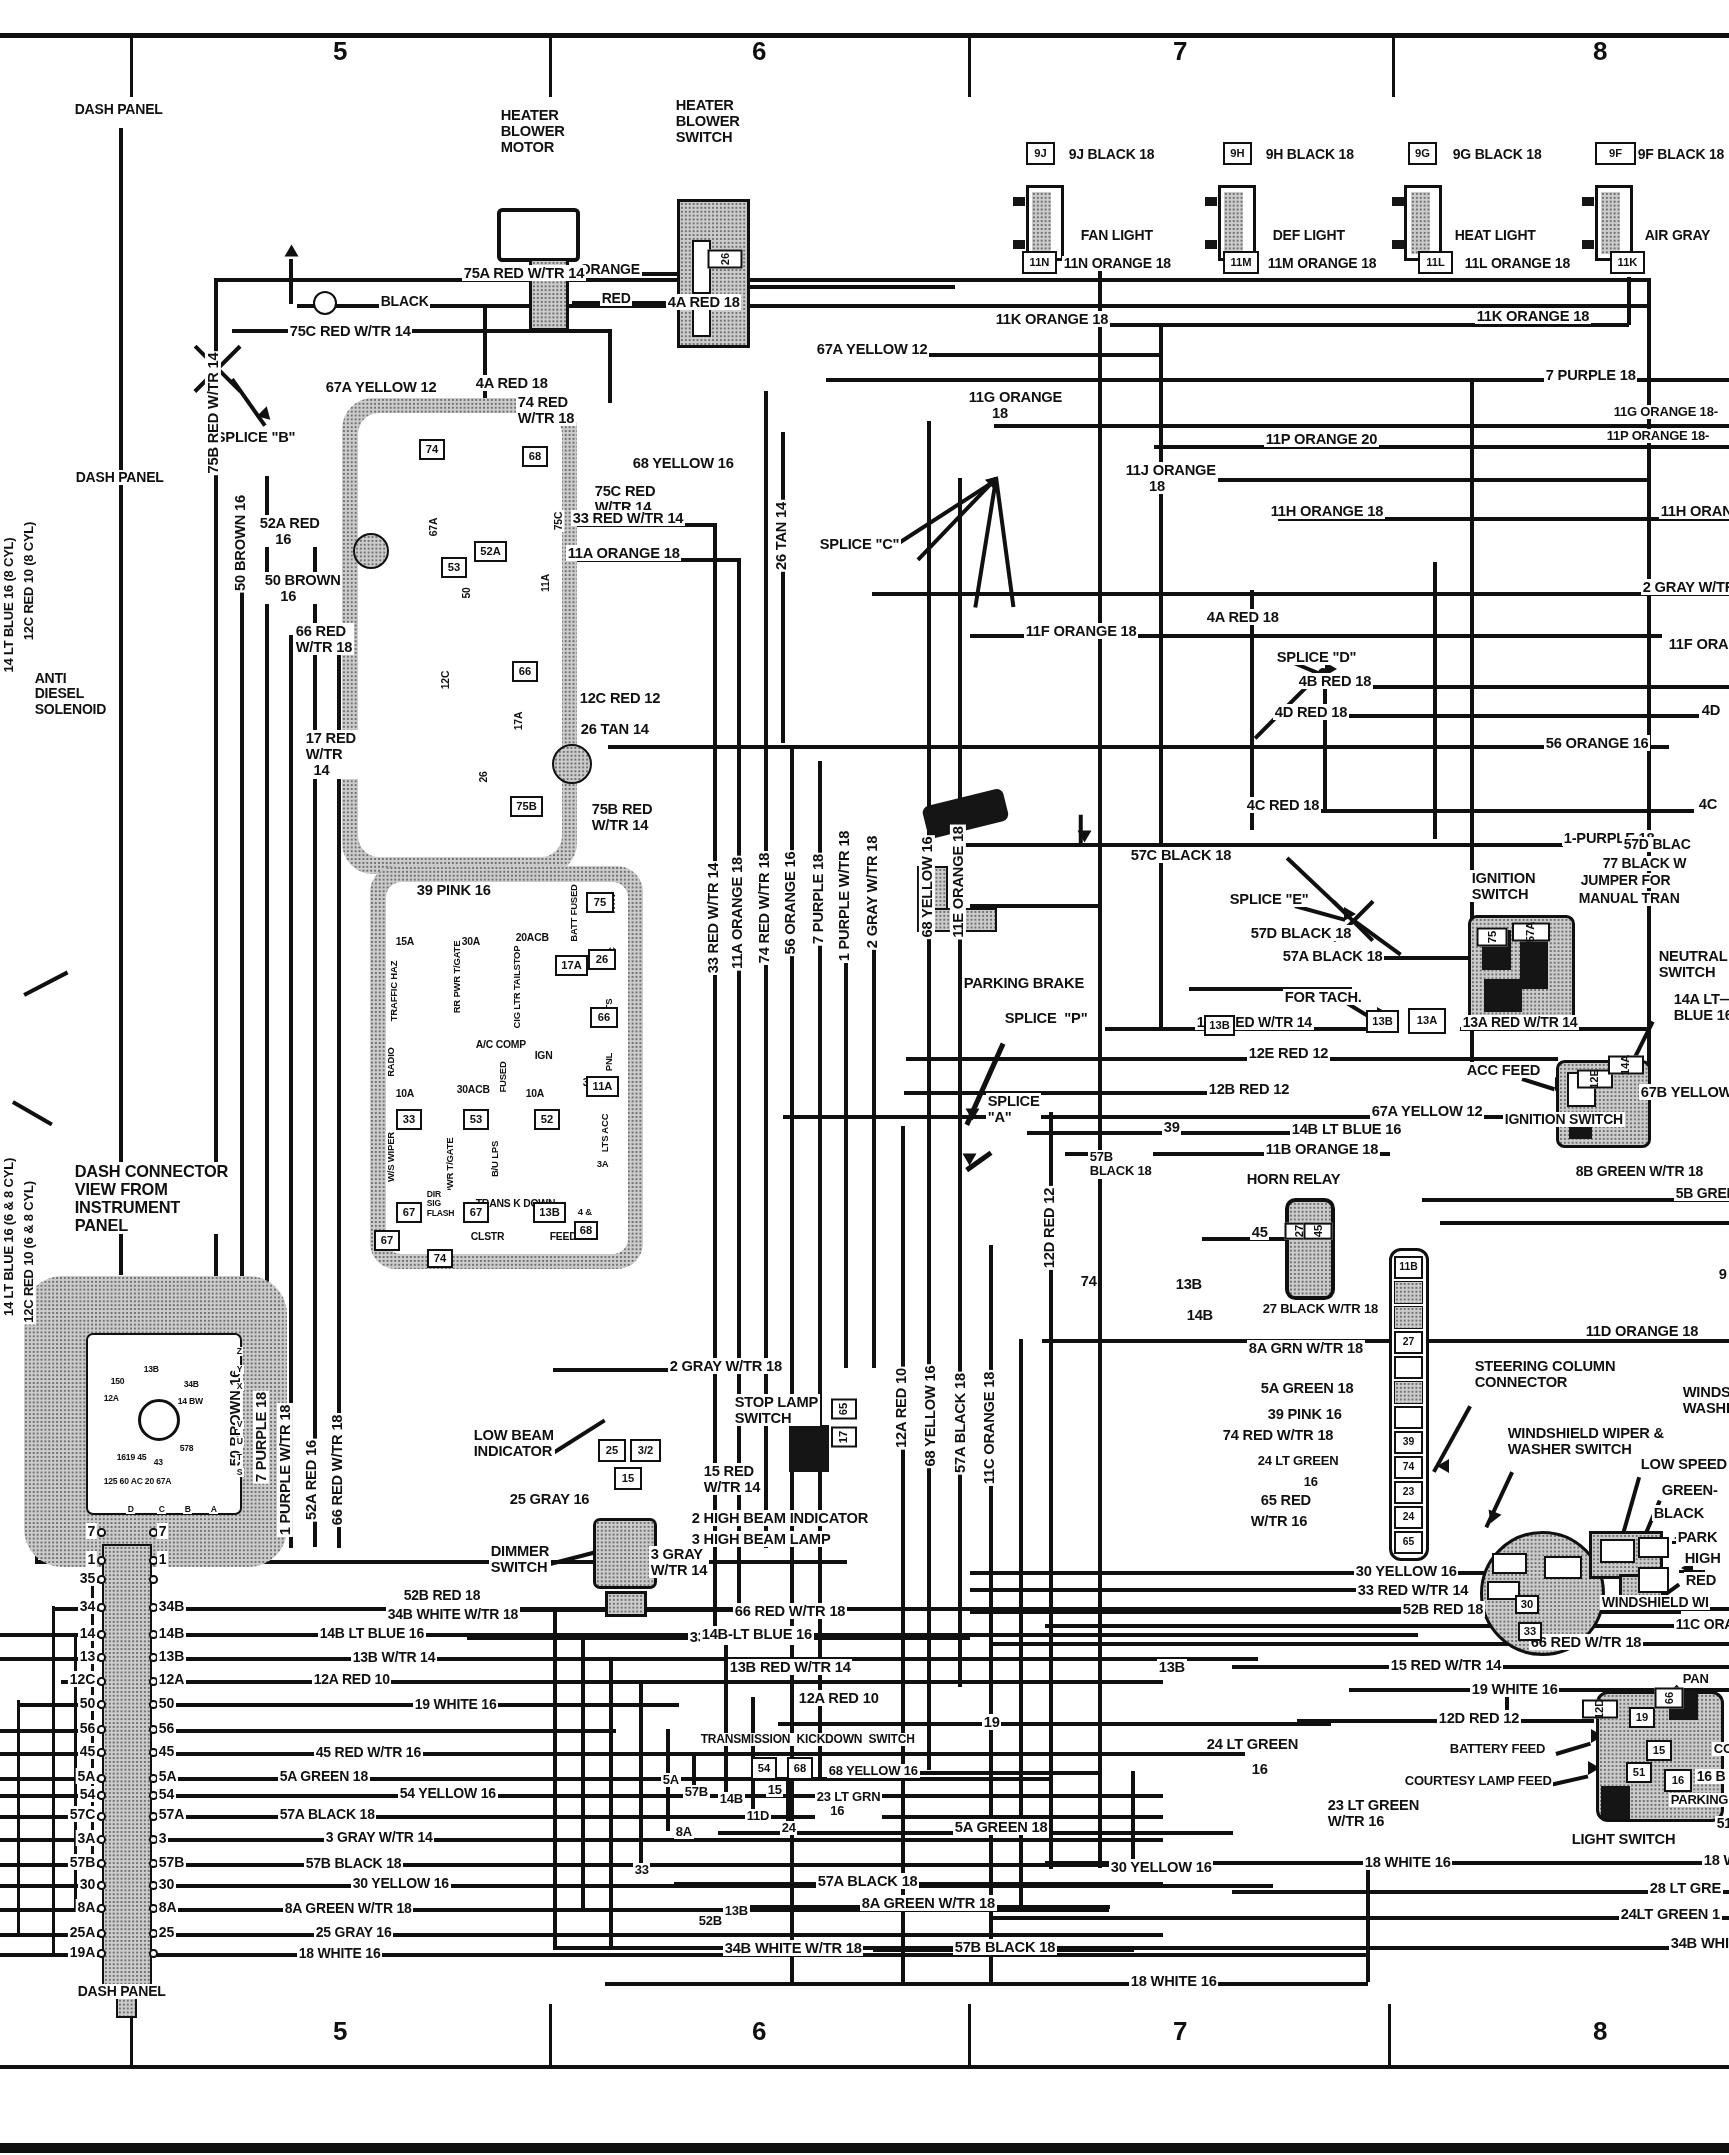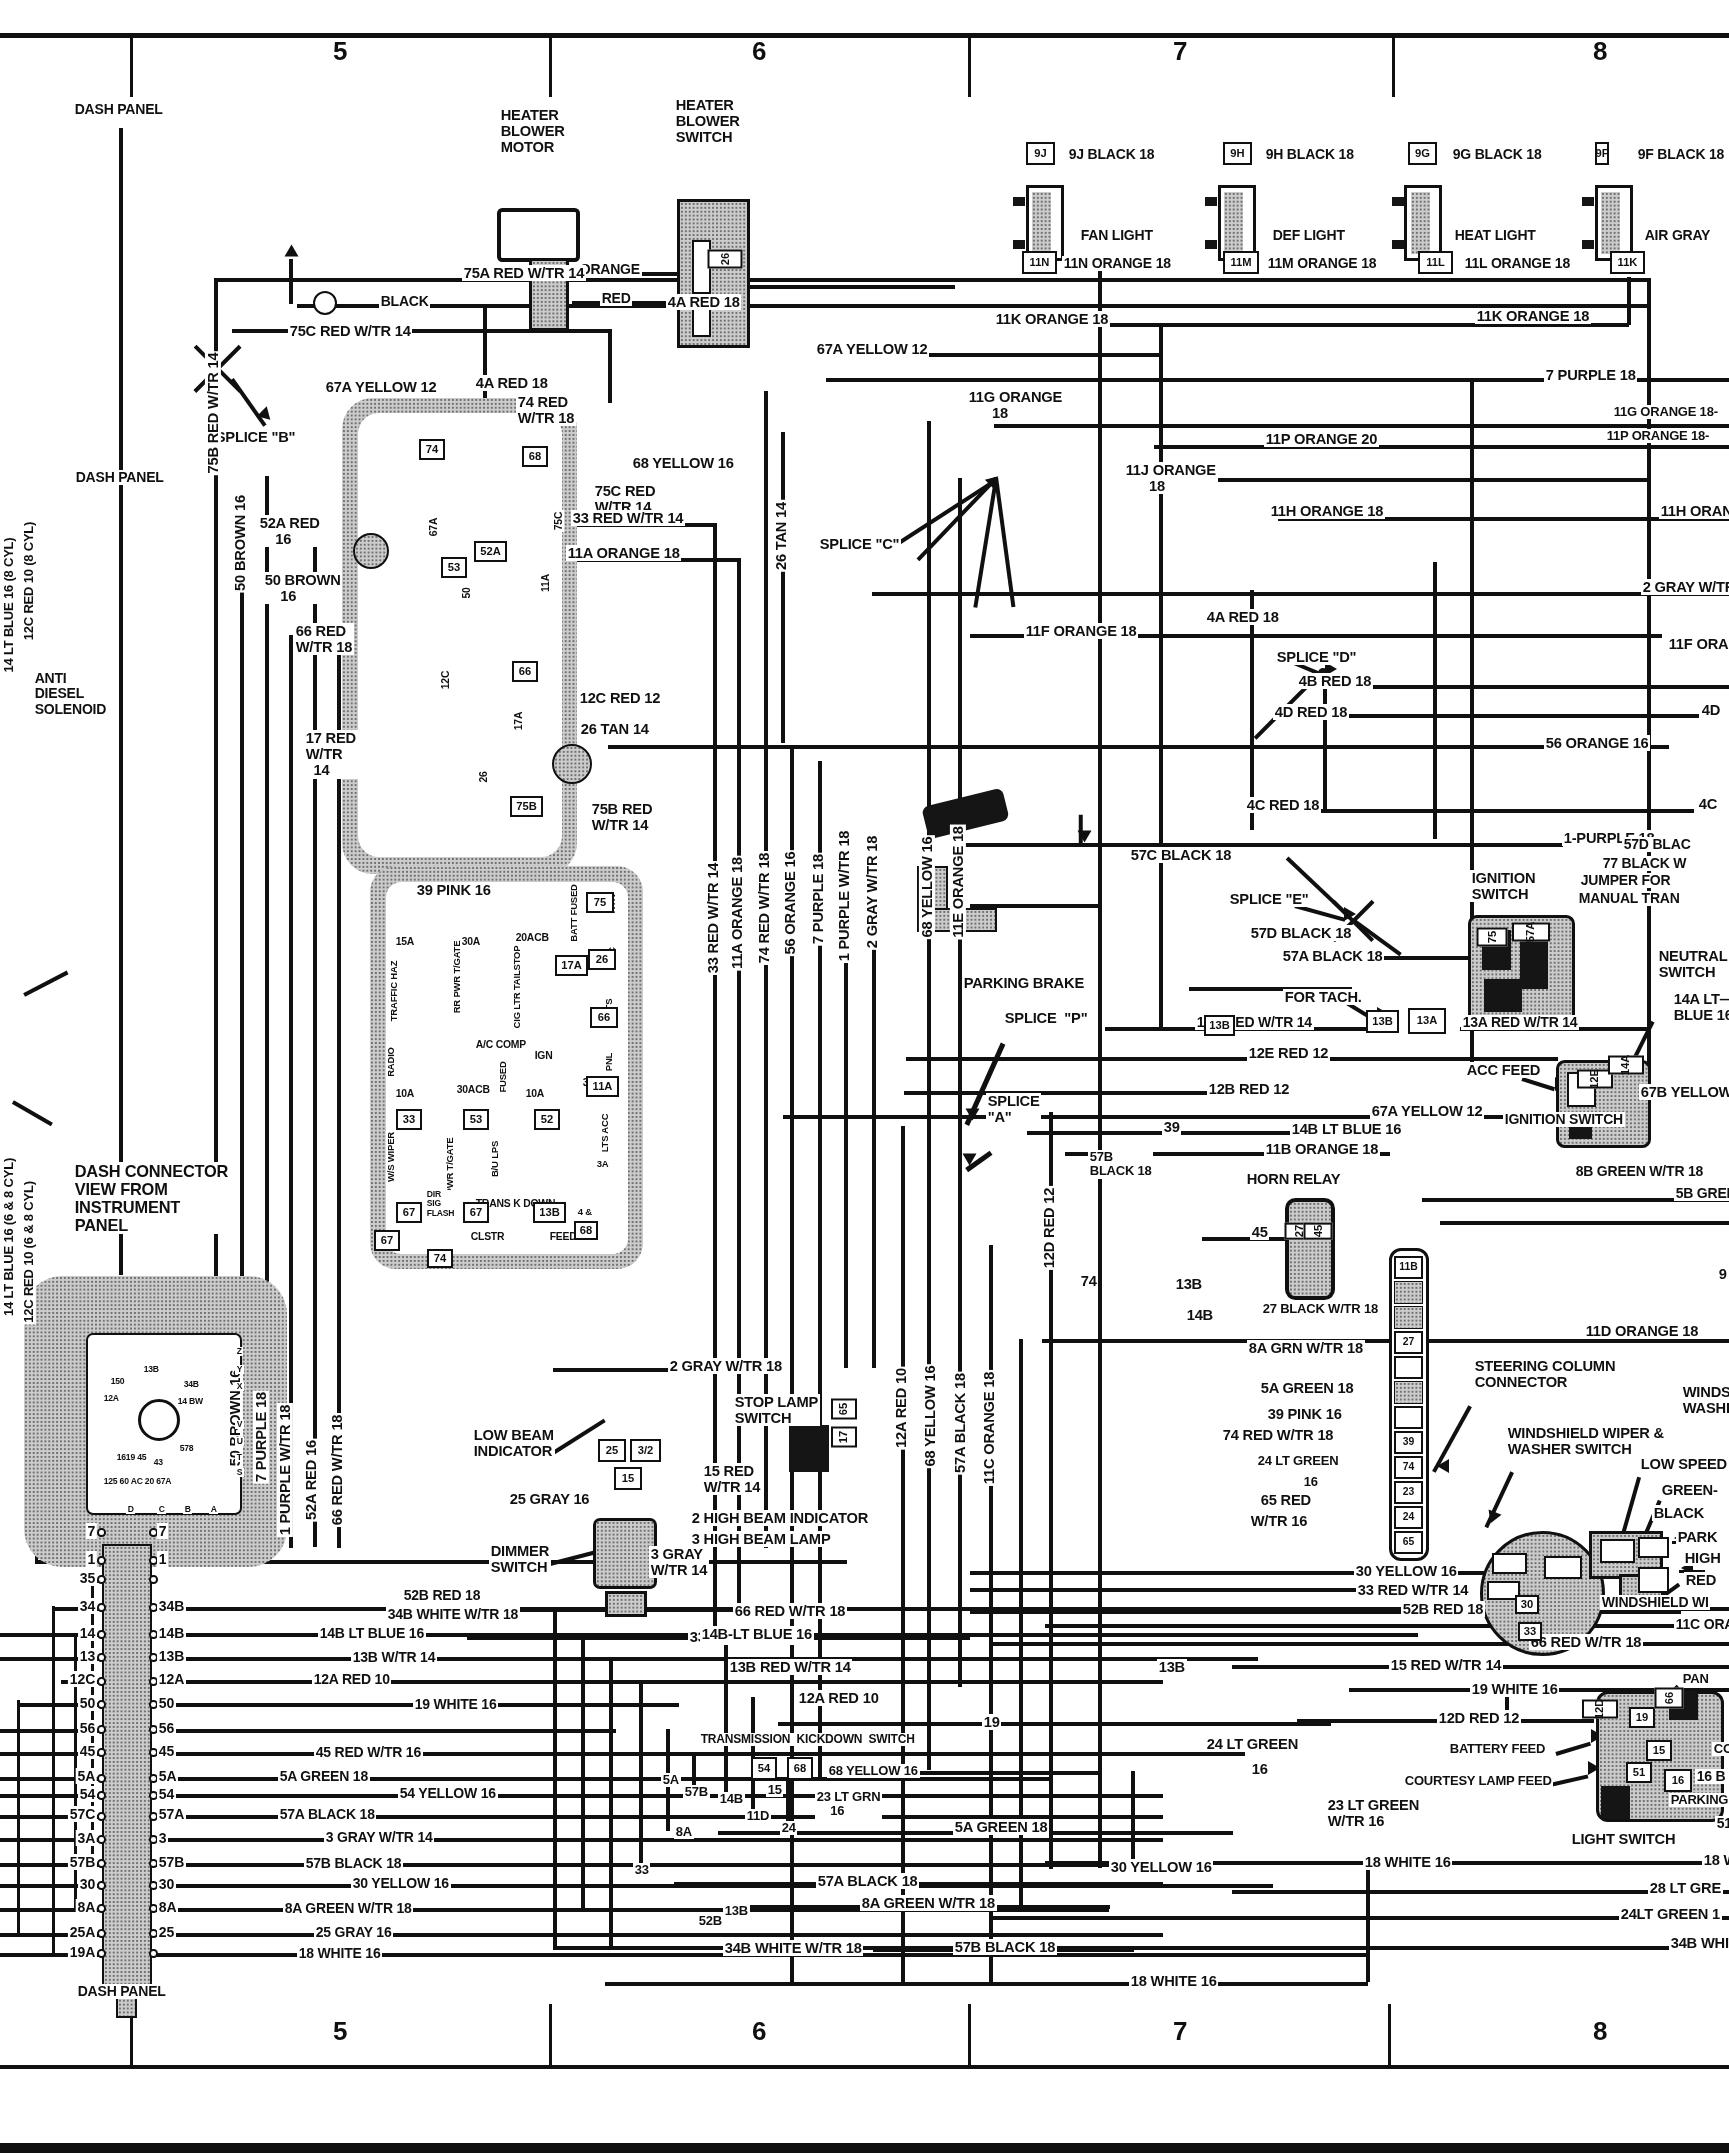--- a/index.html
+++ b/index.html
@@ -346,21 +346,21 @@
     <div class="lb" style="left: 235px; top: 1437px; font-size: 8.6px;">U</div>
     <div class="lb" style="left: 235px; top: 1453px; font-size: 8.6px;">T</div>
     <div class="lb" style="left: 235px; top: 1468px; font-size: 8.6px;">S</div>
     <div class="lb" style="left: 126px; top: 1505px; font-size: 8.6px;">D</div>
     <div class="lb" style="left: 157px; top: 1505px; font-size: 8.6px;">C</div>
     <div class="lb" style="left: 183px; top: 1505px; font-size: 8.6px;">B</div>
     <div class="lb" style="left: 209px; top: 1505px; font-size: 8.6px;">A</div>
     <div class="tg" style="left: 1026px; top: 142px; width: 29px; height: 22.5px;">9J</div>
     <div class="tg" style="left: 1223px; top: 142px; width: 29px; height: 22.5px;">9H</div>
     <div class="tg" style="left: 1408px; top: 142px; width: 29px; height: 22.5px;">9G</div>
-    <div class="tg" style="left: 1595px; top: 142px; width: 14px; height: 22.5px;">9F</div>
+    <div class="tg" style="left: 1595px; top: 142px; width: 41px; height: 22.5px;">9F</div>
     <div class="tg" style="left: 1022px; top: 251px; width: 35px; height: 22.5px;">11N</div>
     <div class="tg" style="left: 1223px; top: 251px; width: 36px; height: 22.5px;">11M</div>
     <div class="tg" style="left: 1418px; top: 251px; width: 35px; height: 22.5px;">11L</div>
     <div class="tg" style="left: 1610px; top: 251px; width: 35px; height: 22.5px;">11K</div>
     <div class="tg rot" style="left: 725px; top: 259px; width: 19px; height: 35px;">26</div>
     <div class="tg" style="left: 419px; top: 439px; width: 26px; height: 21px;">74</div>
     <div class="tg" style="left: 522px; top: 446px; width: 26px; height: 21px;">68</div>
     <div class="tg" style="left: 474px; top: 541px; width: 33px; height: 21px;">52A</div>
     <div class="tg" style="left: 441px; top: 557px; width: 26px; height: 21px;">53</div>
     <div class="tg" style="left: 512px; top: 661px; width: 26px; height: 21px;">66</div>

